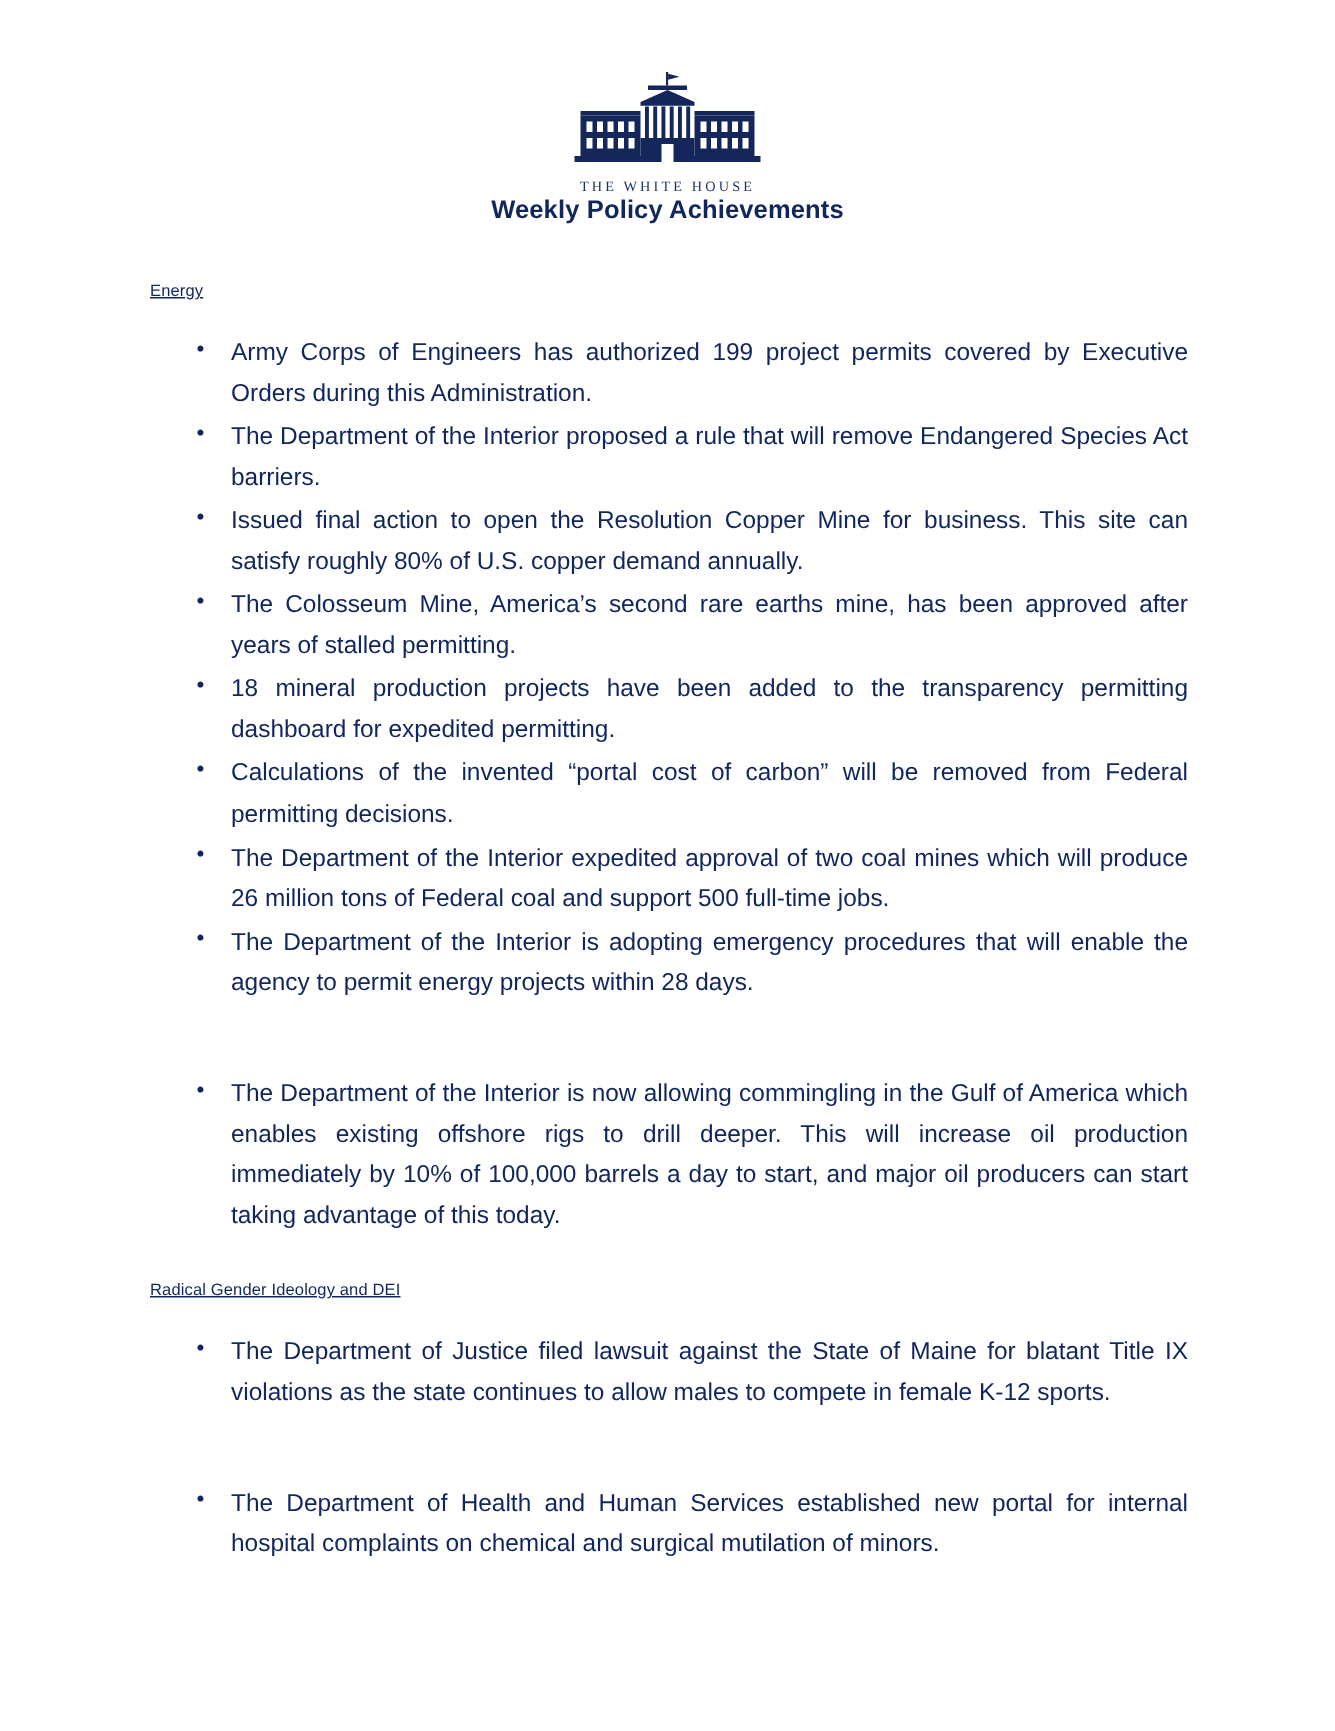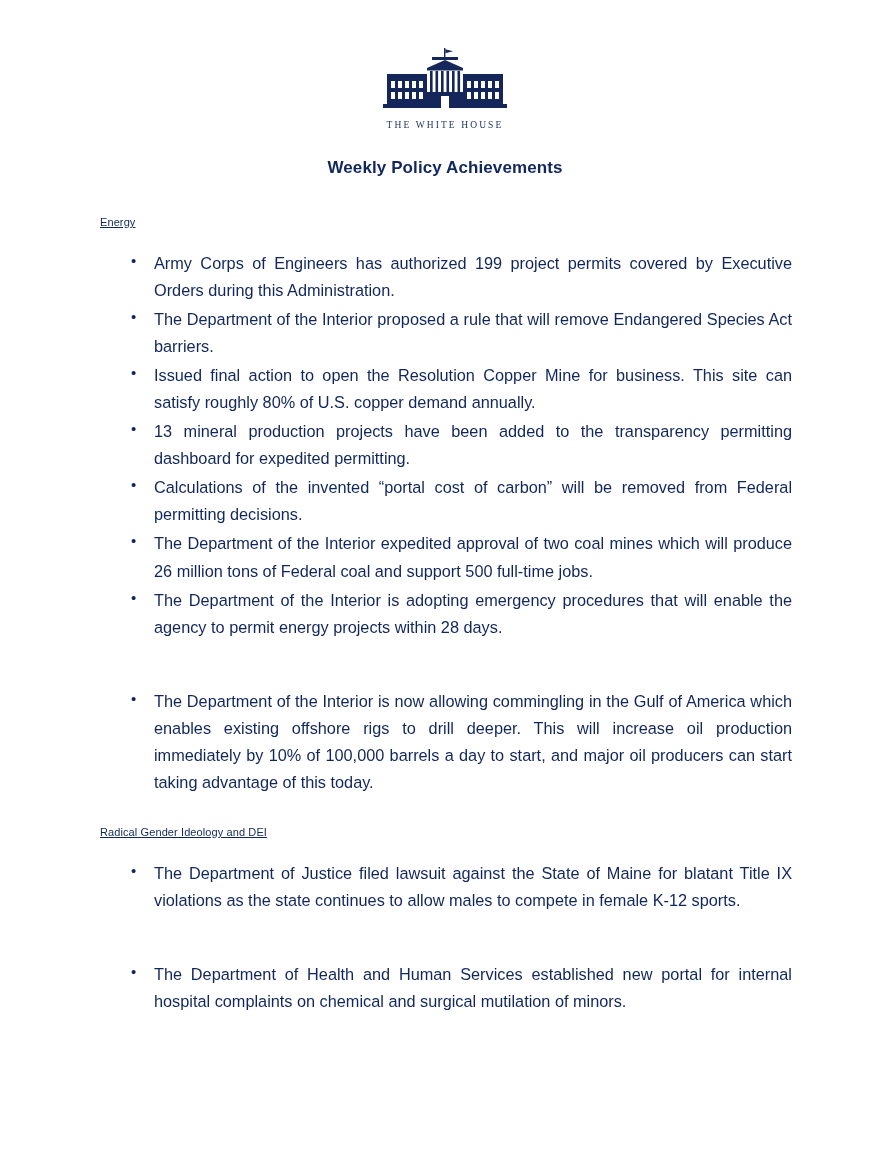--- a/index.html
+++ b/index.html
@@ -36,21 +36,21 @@
     letter-spacing: 2.1px;
     color: #1b2f5e;
     font-family: "Liberation Serif", serif;
     font-weight: normal;
   }
   .doc-title {
     text-align: center;
     font-size: 17px;
     font-weight: bold;
     color: #11265c;
-    margin-top: 28px;
+    margin-top: 0;
     letter-spacing: 0.1px;
   }
   .content {
     padding: 0 98px 0 100px;
     margin-top: 38px;
   }
   .section-heading {
     font-size: 11px;
     color: #11265c;
     text-decoration: underline;
@@ -156,21 +156,22 @@
   <div class="doc-title">Weekly Policy Achievements</div>
 
   <div class="content">
 
     <div class="section">
       <div class="section-heading">Energy</div>
       <ul class="bullets">
         <li>Army Corps of Engineers has authorized 199 project permits covered by Executive Orders during this Administration.</li>
         <li>The Department of the Interior proposed a rule that will remove Endangered Species Act barriers.</li>
         <li>Issued final action to open the Resolution Copper Mine for business. This site can satisfy roughly 80% of U.S. copper demand annually.</li>
-        <li>13 mineral production projects have been added to the transparency permitting dashboard for expedited permitting.</li>
+        <li>The Colosseum Mine, America’s second rare earths mine, has been approved after years of stalled permitting.</li>
+        <li>18 mineral production projects have been added to the transparency permitting dashboard for expedited permitting.</li>
         <li>Calculations of the invented “portal cost of carbon” will be removed from Federal permitting decisions.</li>
         <li>The Department of the Interior expedited approval of two coal mines which will produce 26 million tons of Federal coal and support 500 full-time jobs.</li>
         <li>The Department of the Interior is adopting emergency procedures that will enable the agency to permit energy projects within 28 days.</li>
         <li>The Department of the Interior is now allowing commingling in the Gulf of America which enables existing offshore rigs to drill deeper. This will increase oil production immediately by 10% of 100,000 barrels a day to start, and major oil producers can start taking advantage of this today.</li>
       </ul>
     </div>
 
     <div class="section">
       <div class="section-heading">Radical Gender Ideology and DEI</div>
       <ul class="bullets">

